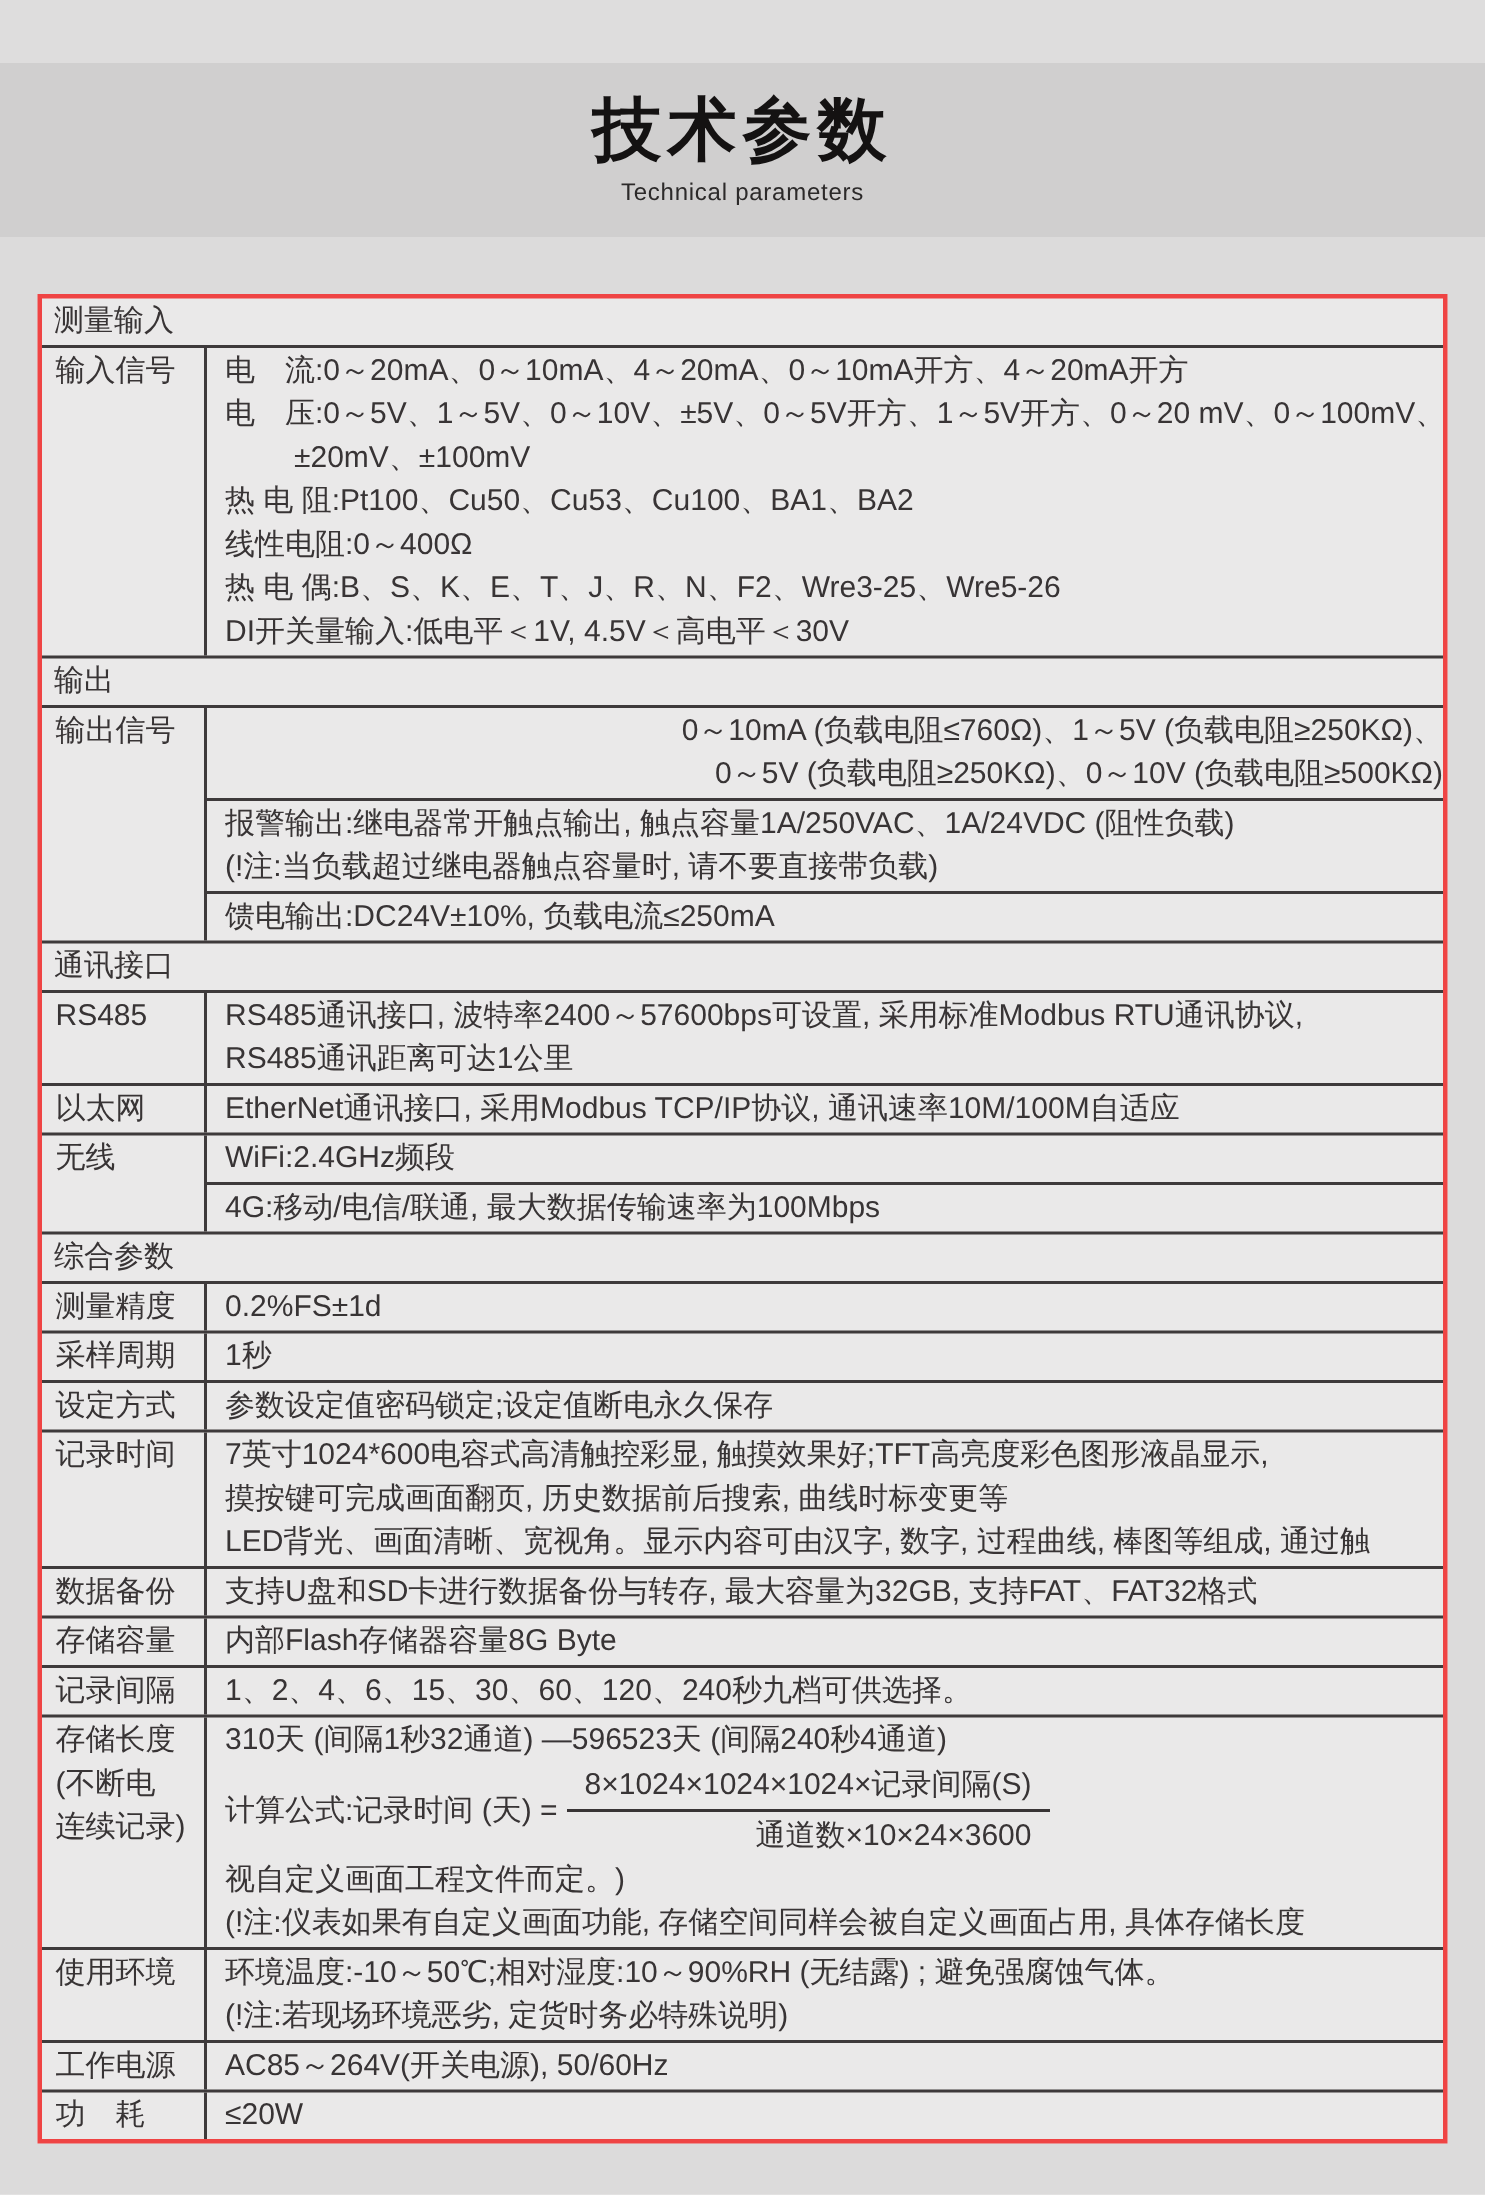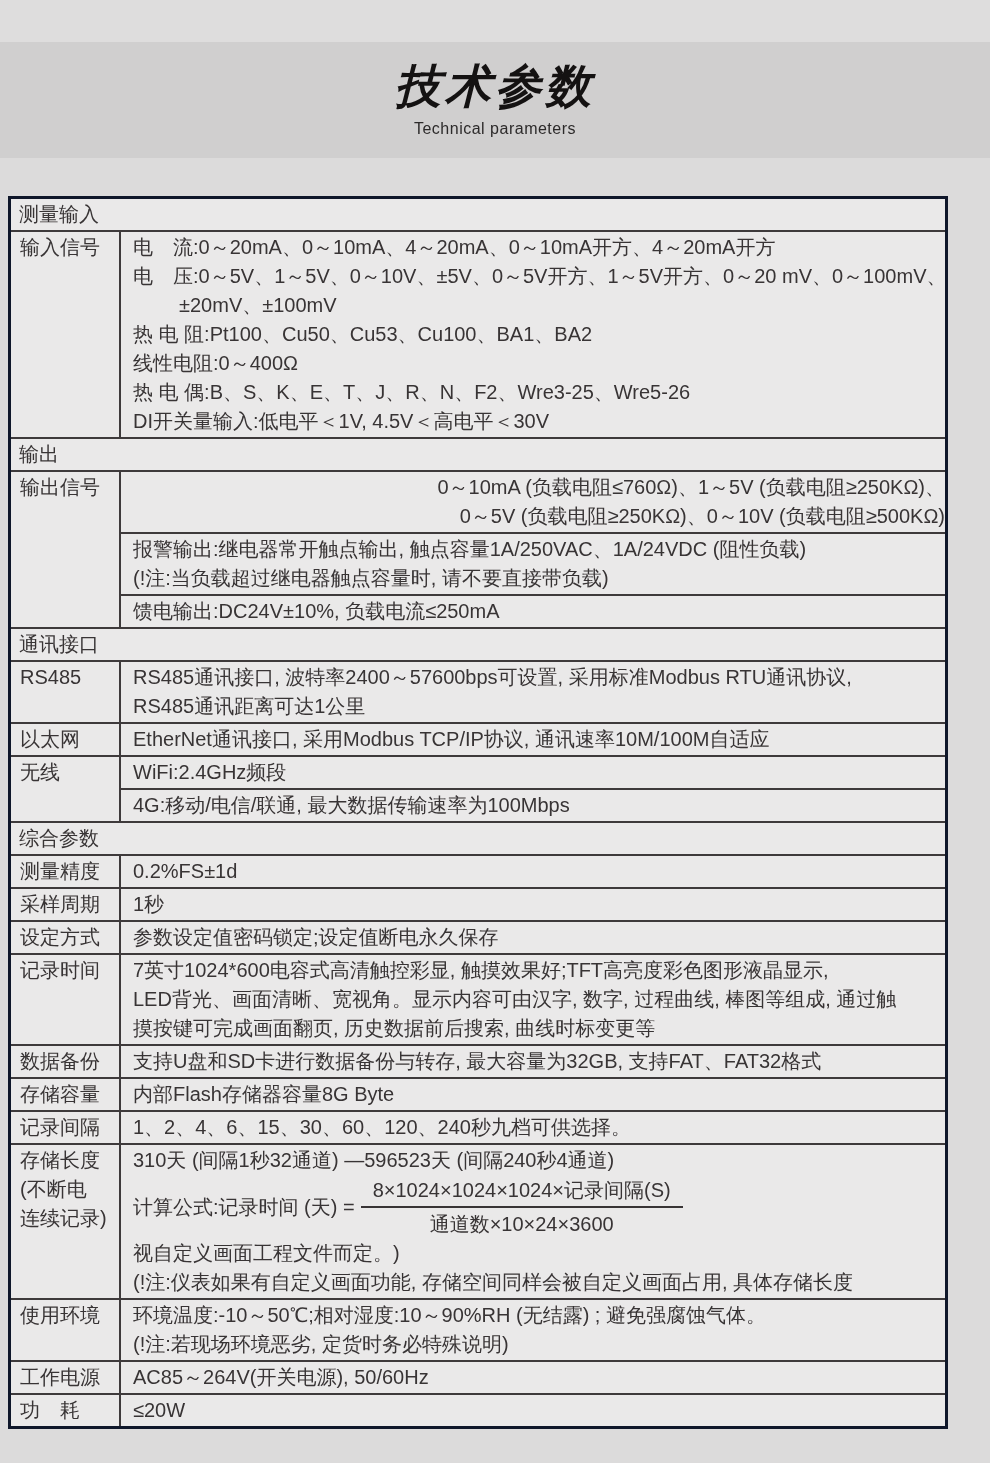--- a/index.html
+++ b/index.html
@@ -10,29 +10,29 @@
     color:#383435;
     position:relative;
     overflow:hidden;
   }
   .top-strip{position:absolute;top:0;left:0;width:990px;height:42px;background:#dedddd;}
   .title-band{
     position:absolute;top:42px;left:0;width:990px;height:116px;
     background:#d0cfcf;text-align:center;
   }
   .page-title{
-    margin-top:14px;font-size:46px;font-weight:bold;letter-spacing:4px;color:#141212;font-style:italic;
+    margin-top:14px;font-size:46px;font-weight:bold;letter-spacing:4px;color:#141212;
   }
   .page-subtitle{
     margin-top:2px;font-size:16px;color:#2c2a2a;letter-spacing:0.5px;
   }
   .spec-table{
-    position:absolute;top:196px;left:8px;width:940px;
+    position:absolute;top:196px;left:25px;width:940px;
     background:#eae9e9;
-    border:3px solid #0f172a;
+    border:3px solid #ef4444;
     box-sizing:border-box;
   }
   .row{display:flex;border-top:2px solid #3e3a3b;}
   .row:first-child{border-top:none;}
   .sec-row{display:block;padding:1px 8px;}
   .sec-label{font-size:20px;line-height:29px;}
   .label-cell{
     flex:0 0 110px;width:110px;
     border-right:2px solid #3e3a3b;
     padding:1px 2px 1px 9px;
@@ -42,21 +42,21 @@
   .content-cell{flex:1;min-width:0;overflow:hidden;}
   .subcell{padding:1px 0 1px 12px;}
   .subcell + .subcell{border-top:2px solid #3e3a3b;}
   .line{font-size:20px;line-height:29px;white-space:nowrap;}
   .indent-sm{padding-left:46px;}
   .indent-lg{padding-left:96px;text-align:right;}
   .formula{display:flex;align-items:center;margin:2px 0;}
   .formula-prefix{font-size:20px;line-height:29px;white-space:nowrap;}
   .frac{display:inline-block;text-align:center;margin-left:6px;font-size:20px;}
   .frac .num{display:block;padding:0 12px 3px 12px;line-height:26px;white-space:nowrap;}
-  .frac .den{display:block;border-top:2px solid #383435;padding:3px 12px 0 12px;line-height:26px;white-space:nowrap;}
+  .frac .den{display:block;border-top:2px solid #383435;padding:3px 12px 0 12px;line-height:26px;white-space:nowrap;text-align:right;}
 </style>
 </head>
 <body>
 
 <div class="top-strip"></div>
 
 <div class="title-band">
   <div class="page-title">技术参数</div>
   <div class="page-subtitle">Technical parameters</div>
 </div>
@@ -167,22 +167,22 @@
         <div class="line">参数设定值密码锁定;设定值断电永久保存</div>
       </div>
     </div>
   </div>
 
   <div class="row">
     <div class="label-cell">记录时间</div>
     <div class="content-cell">
       <div class="subcell">
         <div class="line">7英寸1024*600电容式高清触控彩显, 触摸效果好;TFT高亮度彩色图形液晶显示,</div>
+        <div class="line">摸按键可完成画面翻页, 历史数据前后搜索, 曲线时标变更等</div>
         <div class="line">LED背光、画面清晰、宽视角。显示内容可由汉字, 数字, 过程曲线, 棒图等组成, 通过触</div>
-        <div class="line">摸按键可完成画面翻页, 历史数据前后搜索, 曲线时标变更等</div>
       </div>
     </div>
   </div>
 
   <div class="row">
     <div class="label-cell">数据备份</div>
     <div class="content-cell">
       <div class="subcell">
         <div class="line">支持U盘和SD卡进行数据备份与转存, 最大容量为32GB, 支持FAT、FAT32格式</div>
       </div>

